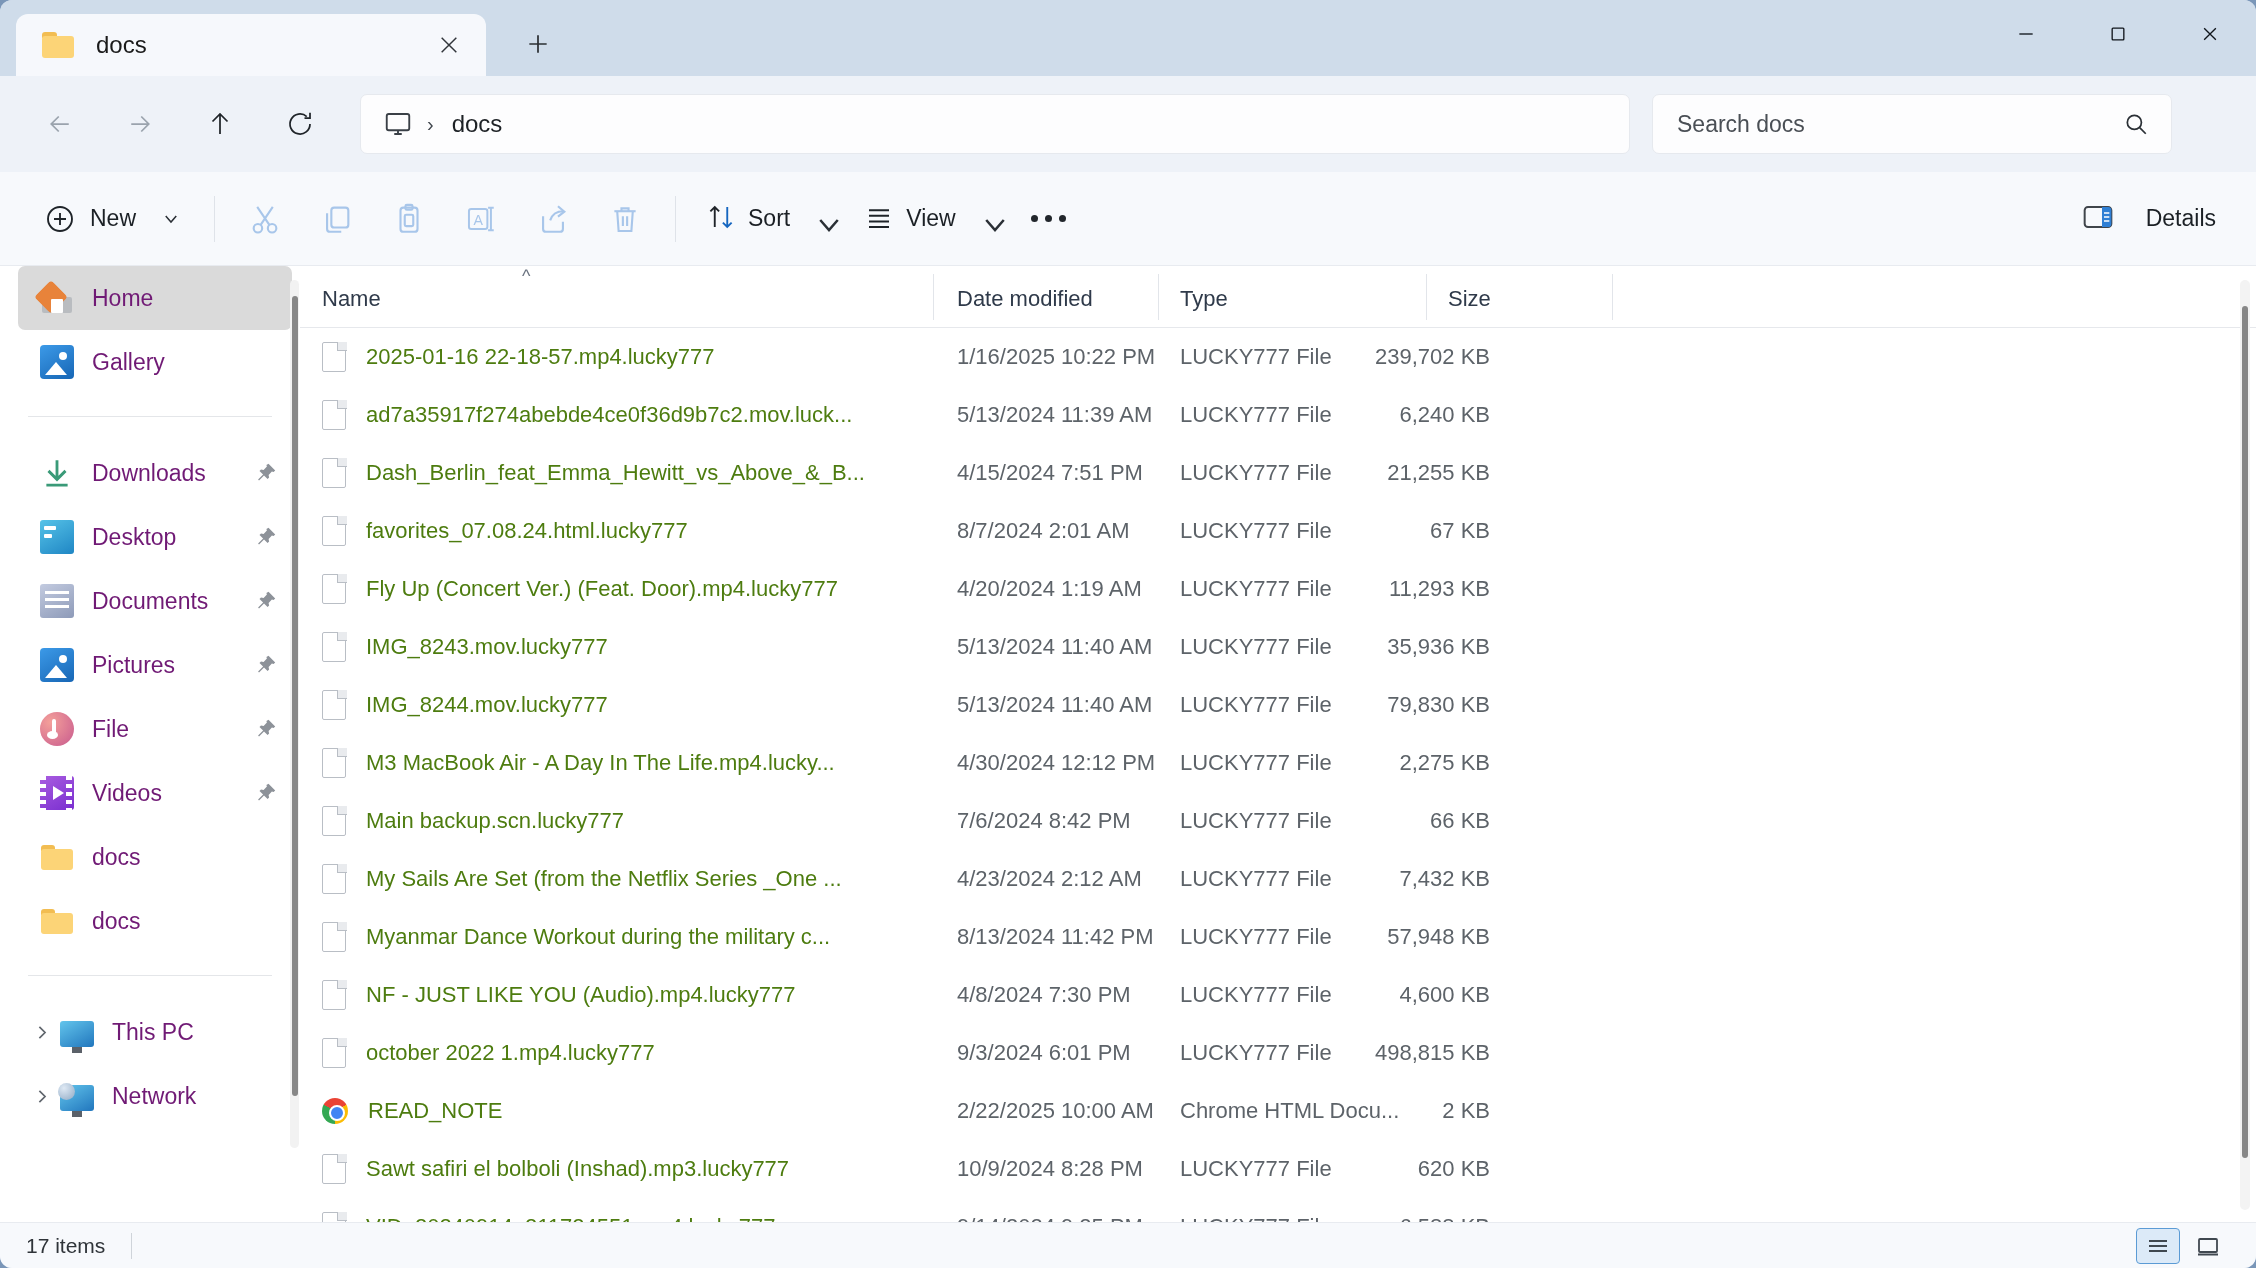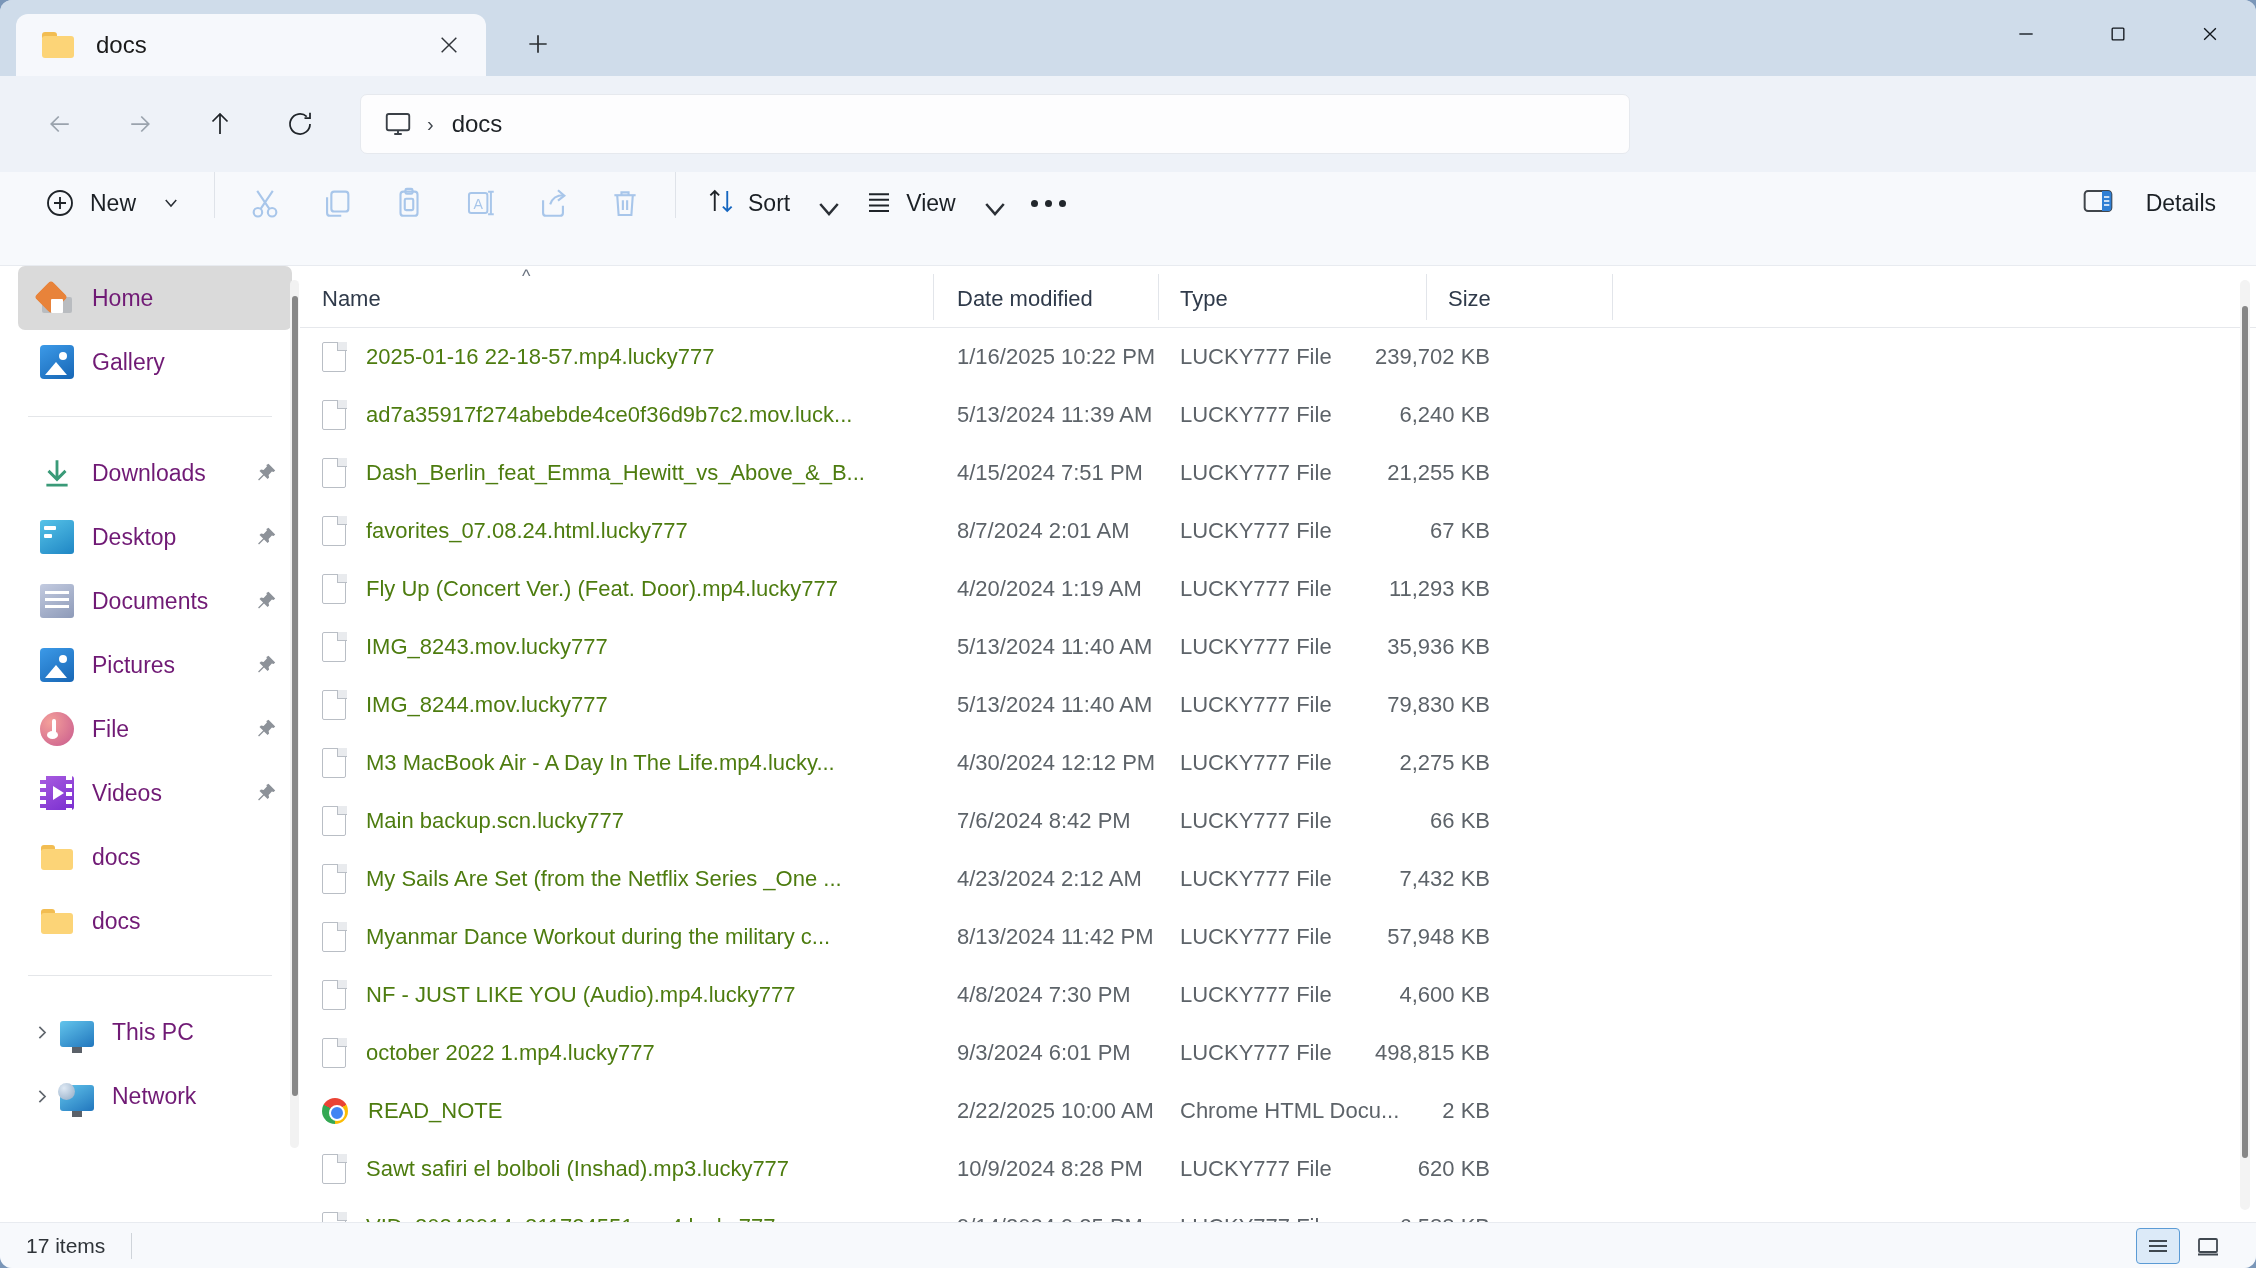--- a/index.html
+++ b/index.html
@@ -111,21 +111,21 @@
     font-family: inherit; font-size: 23px; color: #2c3136; width: 400px;
   }
   .searchbox input::placeholder { color: #4a4f55; }
   .search-ico { color: #2b3036; display: flex; }
   .search-ico svg { width: 26px; height: 26px; }
 
   
   .cmdbar {
     position: absolute; left: 0; top: 172px; width: 2256px; height: 94px;
     background: #f7f9fc;
-    display: flex; 
+    display: flex; align-items: center;
     border-bottom: 1px solid #e8ebf0;
   }
   .cmd {
     height: 62px; display: flex; align-items: center; justify-content: center;
     border-radius: 7px; padding: 0 14px; color: #1f2429;
   }
   .cmd-new { margin-left: 28px; padding: 0 20px 0 16px; gap: 14px; }
   .cmd-new .plus { width: 32px; height: 32px; color: #1f2429; }
   .cmd-label { font-size: 23px; color: #1b2025; }
   .chev { width: 18px; height: 18px; color: #2b3036; margin-left: 12px; }
@@ -321,20 +321,29 @@
       <span class="bc-pc">
         <svg viewBox="0 0 24 22" fill="none" stroke="currentColor" stroke-width="1.5">
             <rect x="3" y="3" width="18" height="13" rx="1.6"></rect>
             <path d="M9 19 H15 M12 16 V19"></path>
           </svg>
       </span>
       <span class="bc-sep">›</span>
       <span class="bc-text">docs</span>
     </div>
 
+    <div class="searchbox">
+      <input type="text" placeholder="Search docs" style="">
+      <span class="search-ico">
+        <svg viewBox="0 0 24 24" fill="none" stroke="currentColor" stroke-width="1.6">
+            <circle cx="10.5" cy="10.5" r="6.5"></circle>
+            <path d="M15.4 15.4 L21 21"></path>
+          </svg>
+      </span>
+    </div>
   </div>
 
   <div class="cmdbar">
     <div class="cmd cmd-new">
       <span class="plus">
         <svg viewBox="0 0 24 24" fill="none" stroke="currentColor" stroke-width="1.4">
             <circle cx="12" cy="12" r="9"></circle>
             <path d="M12 7.5 V16.5 M7.5 12 H16.5"></path>
           </svg>
       </span>

